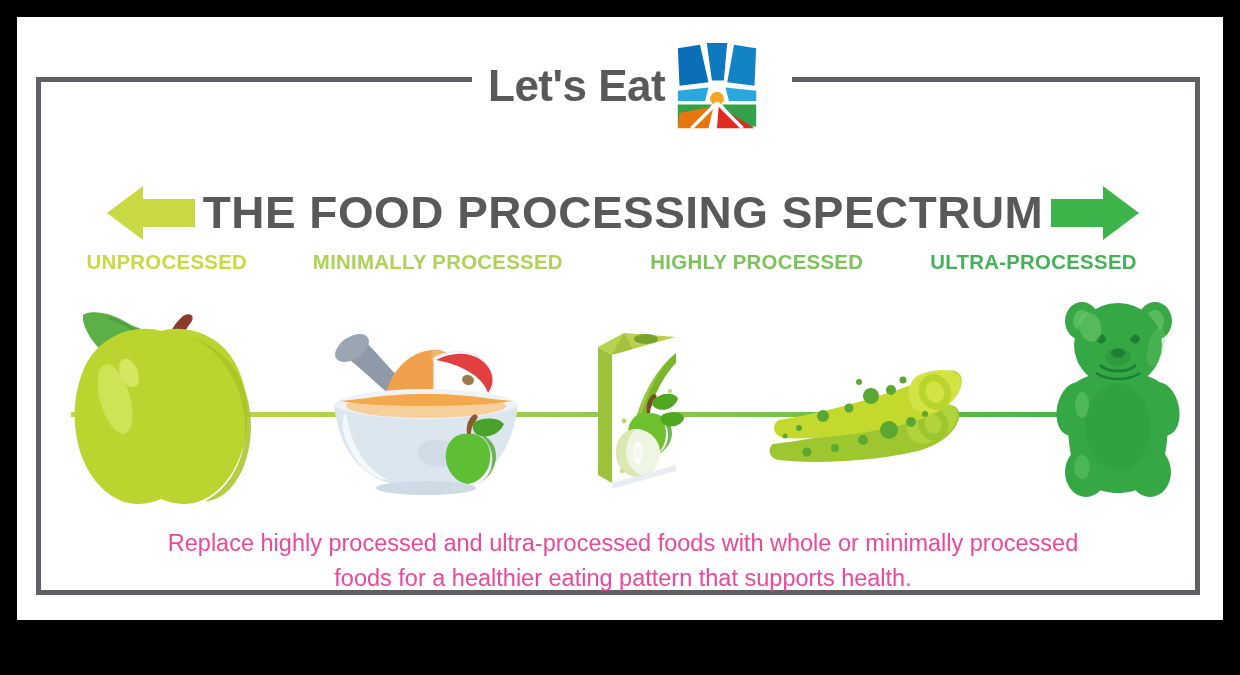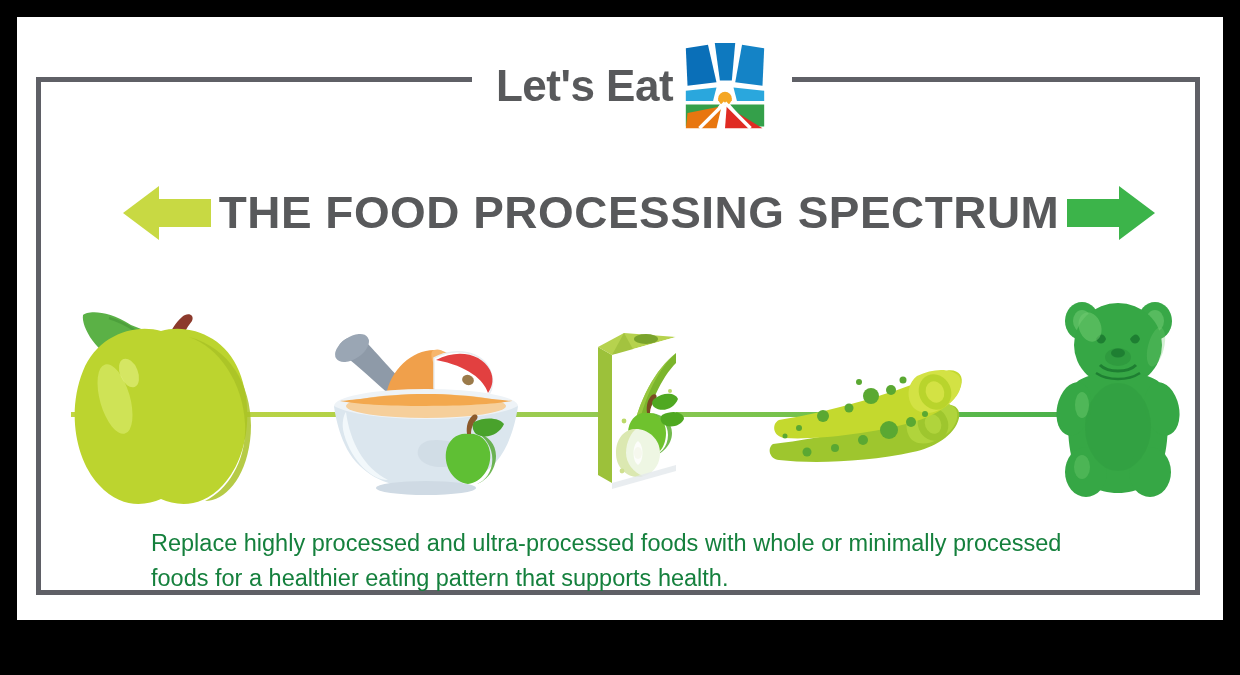--- a/index.html
+++ b/index.html
@@ -46,21 +46,20 @@
   
   .logo-wrap {
     position: absolute;
     left: 455px;
     top: 16px;
     width: 320px;
     height: 106px;
     background: #ffffff;
     display: flex;
     align-items: center;
-    justify-content: center;
     gap: 9px;
     padding: 0 16px;
     box-sizing: border-box;
     z-index: 5;
   }
   .logo-text {
     font-family: "Liberation Sans", sans-serif;
     font-weight: bold;
     font-size: 44px;
     line-height: 0.98;
@@ -68,21 +67,21 @@
     letter-spacing: -0.5px;
     text-align: left;
     white-space: nowrap;
   }
   .logo-text .l2 { display:block; }
   .logo-mark { width: 86px; height: 92px; flex: 0 0 auto; }
 
   
   .title-row {
     position: absolute;
-    left: 16px;
+    left: 0;
     top: 98px;
     width: 1164px;
     height: 66px;
     display: flex;
     align-items: center;
     justify-content: center;
     gap: 14px;
   }
   .title-text {
     font-family: "Liberation Sans", sans-serif;
@@ -146,24 +145,25 @@
   .food-juicebox    { left: 549px; top: 38px; }
   .food-fruitstrips { left: 722px; top: 65px; }
   .food-gummybear   { left: 1015px;top: 0px;  }
 
   
   .caption {
     position: absolute;
     left: 110px;
     top: 444px;
     width: 944px;
+    text-align: center;
     font-family: "Liberation Sans", sans-serif;
     font-size: 23.5px;
     line-height: 1.48;
-    color: #15803d;
+    color: #ec4899;
   }
 </style>
 </head>
 <body>
 
 <div class="screen">
   <div class="card">
 
     <div class="frame">
 
@@ -174,20 +174,26 @@
           </svg>
         </span>
         <span class="title-text">THE FOOD PROCESSING SPECTRUM</span>
         <span>
           <svg class="arrow-svg" width="92" height="54" viewBox="0 0 92 54">
             <path d="M54 13 H2 V41 H54 V54 L90 27 L54 0 Z" fill="#3cb44a"></path>
           </svg>
         </span>
       </div>
 
+      <div class="labels-row">
+        <span class="cat-label cat-0" style="color:#c8d943">UNPROCESSED</span>
+        <span class="cat-label cat-1" style="color:#aed158">MINIMALLY PROCESSED</span>
+        <span class="cat-label cat-2" style="color:#7cc35a">HIGHLY PROCESSED</span>
+        <span class="cat-label cat-3" style="color:#44b156">ULTRA-PROCESSED</span>
+      </div>
 
       <div class="strip">
 
         <div class="connector"></div>
 
         <div class="food food-apple">
           <svg width="185" height="225" viewBox="0 0 185 225">
             <path d="M62 38 C38 22 18 24 14 28 C12 40 28 68 54 76 C78 83 92 70 90 58 C88 48 78 44 62 38 Z" fill="#5bb146"></path>
             <path d="M40 31 C58 36 78 50 88 64" stroke="#4da03c" stroke-width="2.5" fill="none"></path>
             <path d="M93 84 C92 62 100 42 113 30 C118 25 126 27 123 34 C112 48 106 64 106 85 Z" fill="#8c3a2c"></path>

